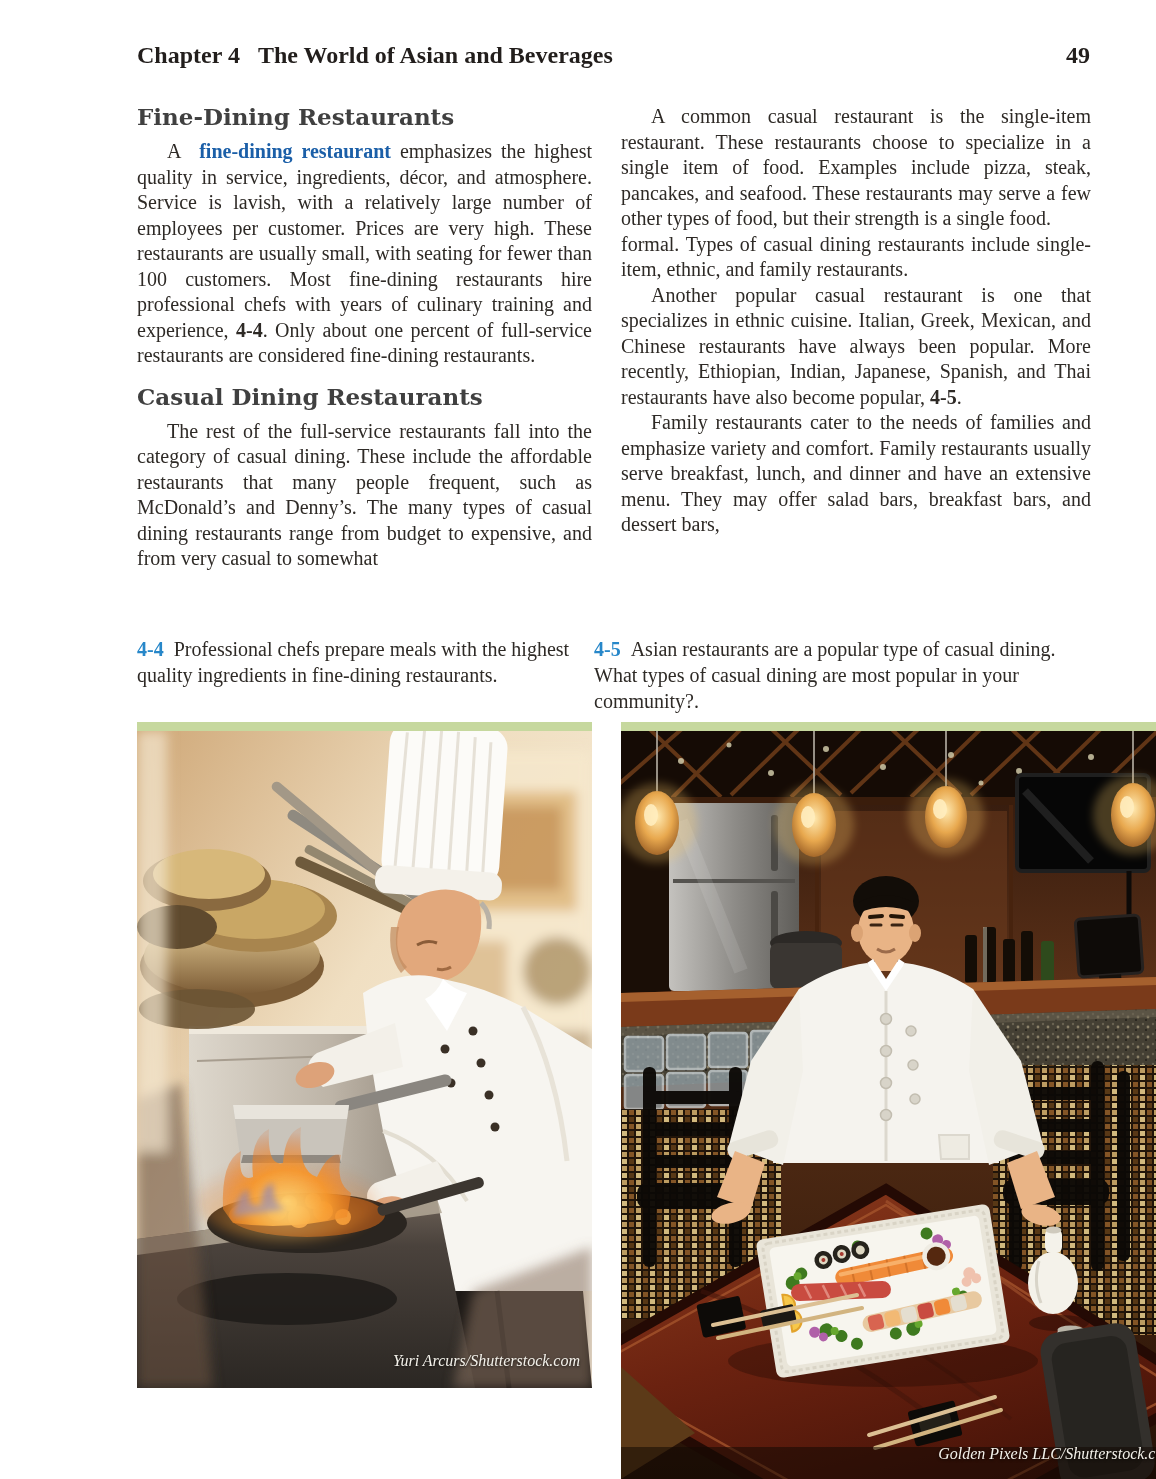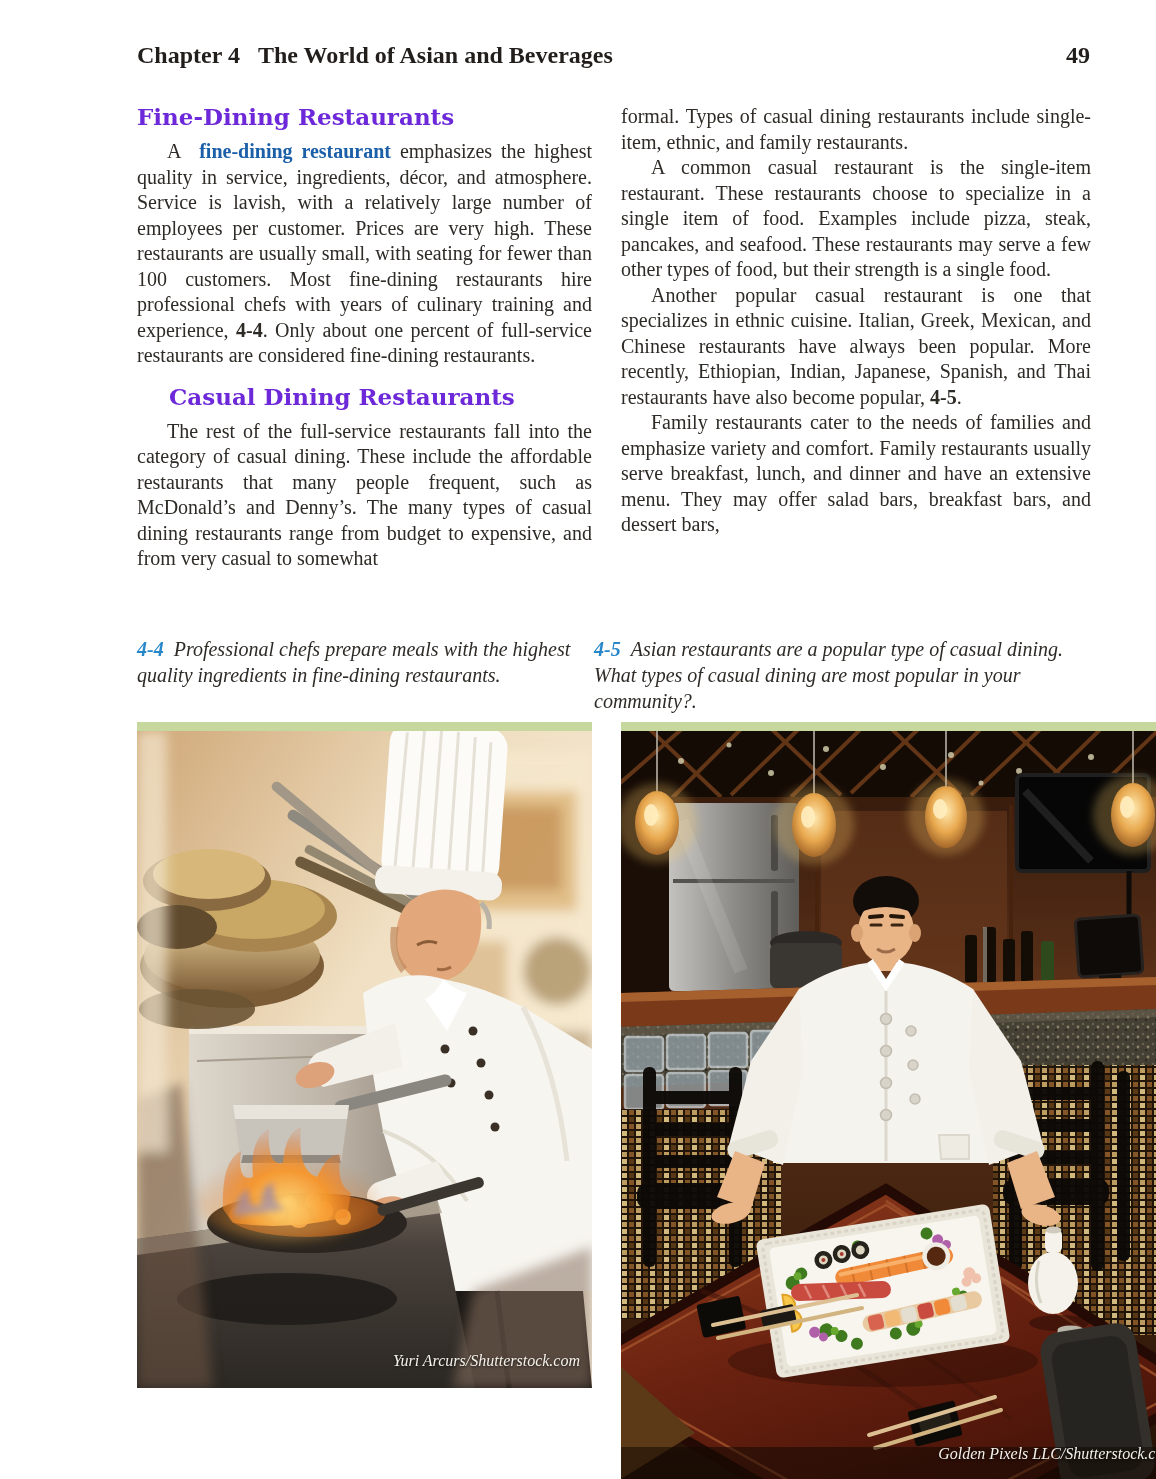--- a/index.html
+++ b/index.html
@@ -20,29 +20,29 @@
   }
   .running-head .chapter{margin-right:18px;}
   .running-head .folio{margin-left:auto;}
   
   .col{position:absolute;top:104px;font-size:20px;line-height:25.5px;text-align:justify;}
   .col-left{left:137px;width:455px;}
   .col-right{left:621px;width:470px;}
   h2.sec{
     font-family:"DejaVu Serif", serif;
     font-size:23px;line-height:26px;font-weight:bold;
-    color:#6d28d9;margin:0 0 9px 0;text-align:left;
+    color:#404040;margin:0 0 9px 0;text-align:left;
   }
-  h2.sec.second{margin-top:15px;margin-left:32px;}
+  h2.sec.second{margin-top:15px;}
   p.body{margin:0;text-indent:30px;}
   p.body.no-indent{text-indent:0;}
   .term{font-weight:bold;color:#1b5fa8;margin-left:10px;}
   .figref{font-weight:bold;color:#2e2a26;}
   
-  .caption{position:absolute;top:636px;font-size:20px;line-height:26px;text-align:left;color:#2e2a26;font-style:italic;}
+  .caption{position:absolute;top:636px;font-size:20px;line-height:26px;text-align:left;color:#2e2a26;}
   .caption.left{left:137px;width:455px;}
   .caption.right{left:594px;width:472px;}
   .fig-num{font-weight:bold;color:#2787c9;margin-right:10px;}
   
   .figure{position:absolute;}
   .figure .greenbar{height:9px;background:#c6d89e;}
   .fig-left{left:137px;top:722px;width:455px;}
   .fig-right{left:621px;top:722px;width:576px;}
   .photo{position:relative;display:block;}
   .photo svg{display:block;}
@@ -67,22 +67,22 @@
   </div>
 
   <div class="col col-left">
     <h2 class="sec">Fine-Dining Restaurants</h2>
     <p class="body"><span>A </span><span class="term">fine-dining restaurant</span><span> emphasizes the highest quality in service, ingredients, décor, and atmosphere. Service is lavish, with a relatively large number of employees per customer. Prices are very high. These restaurants are usually small, with seating for fewer than 100 customers. Most fine-dining restaurants hire professional chefs with years of culinary training and experience, </span><span class="figref">4-4</span><span>. Only about one percent of full-service restaurants are considered fine-dining restaurants.</span></p>
     <h2 class="sec second">Casual Dining Restaurants</h2>
     <p class="body">The rest of the full-service restaurants fall into the category of casual dining. These include the affordable restaurants that many people frequent, such as McDonald’s and Denny’s. The many types of casual dining restaurants range from budget to expensive, and from very casual to somewhat</p>
   </div>
 
   <div class="col col-right">
+    <p class="body">A common casual restaurant is the single-item restaurant. These restaurants choose to specialize in a single item of food. Examples include pizza, steak, pancakes, and seafood. These restaurants may serve a few other types of food, but their strength is a single food.</p>
     <p class="body no-indent">formal. Types of casual dining restaurants include single-item, ethnic, and family restaurants.</p>
-    <p class="body">A common casual restaurant is the single-item restaurant. These restaurants choose to specialize in a single item of food. Examples include pizza, steak, pancakes, and seafood. These restaurants may serve a few other types of food, but their strength is a single food.</p>
     <p class="body"><span>Another popular casual restaurant is one that specializes in ethnic cuisine. Italian, Greek, Mexican, and Chinese restaurants have always been popular. More recently, Ethiopian, Indian, Japanese, Spanish, and Thai restaurants have also become popular, </span><span class="figref">4-5</span><span>.</span></p>
     <p class="body">Family restaurants cater to the needs of families and emphasize variety and comfort. Family restaurants usually serve breakfast, lunch, and dinner and have an extensive menu. They may offer salad bars, breakfast bars, and dessert bars,</p>
   </div>
 
   <div class="caption left">
     <span class="fig-num">4-4</span><span>Professional chefs prepare meals with the highest quality ingredients in fine-dining restaurants.</span>
   </div>
   <div class="caption right">
     <span class="fig-num">4-5</span><span>Asian restaurants are a popular type of casual dining. What types of casual dining are most popular in your community?.</span>
   </div>

